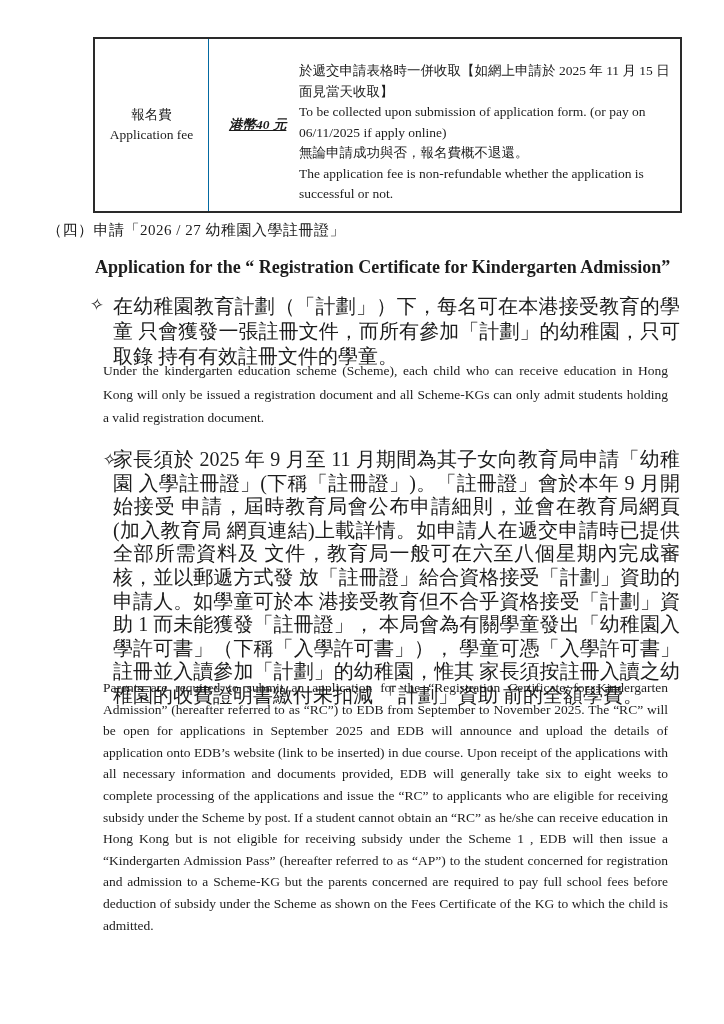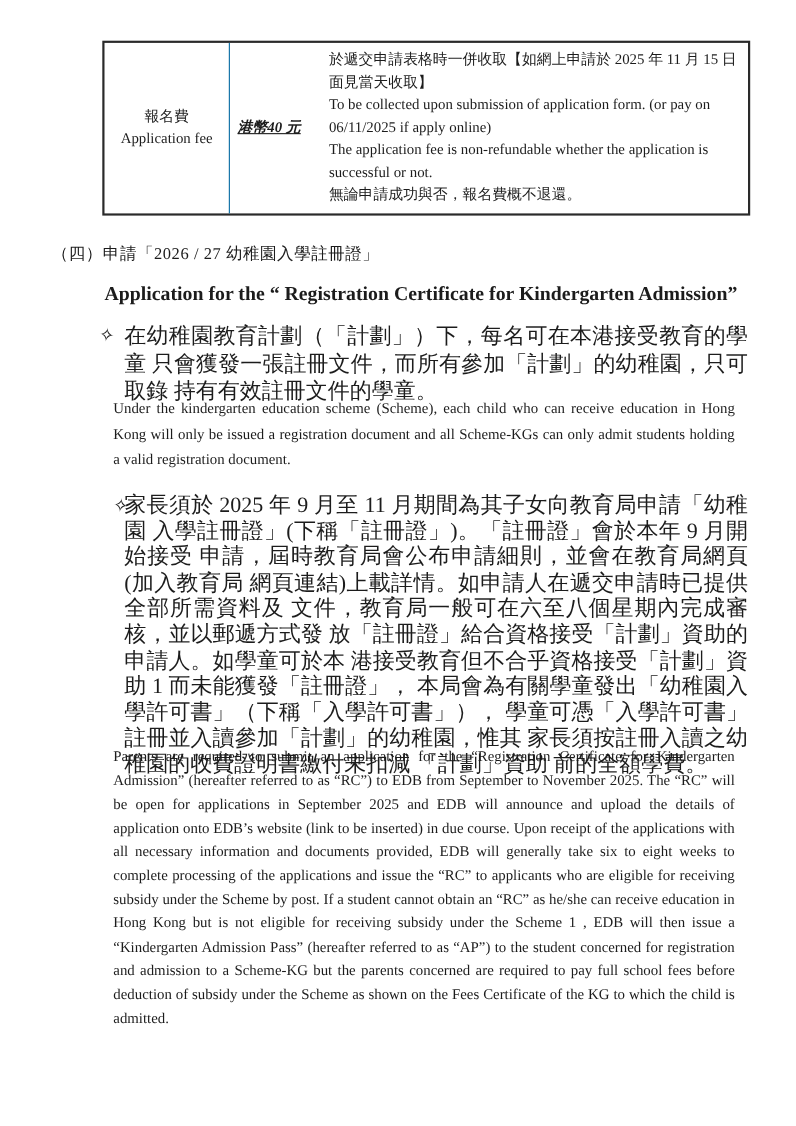--- a/index.html
+++ b/index.html
@@ -38,33 +38,33 @@
     align-items: center;
     text-align: center;
     font-size: 13.5px;
     line-height: 1.5;
     flex-shrink: 0;
   }
   .fee-amount-cell {
     width: 90px;
     display: flex;
     align-items: center;
-    padding-left: 7px;
+    padding-left: 20px;
     box-sizing: border-box;
     flex-shrink: 0;
     font-size: 13.5px;
   }
   .fee-amount {
     font-weight: bold;
     font-style: italic;
     text-decoration: underline;
   }
   .fee-details-cell {
     flex: 1;
-    padding: 5px 8px 6px 0;
+    padding: 22px 8px 6px 0;
     font-size: 13.5px;
     line-height: 1.52;
   }
   .fee-details-cell p { margin: 0; }
 
   
   .section-heading-zh {
     position: absolute;
     left: 47px;
     top: 221px;
@@ -126,22 +126,22 @@
     <div class="fee-label-cell">
       <span>報名費</span>
       <span>Application fee</span>
     </div>
     <div class="fee-amount-cell">
       <span class="fee-amount">港幣40 元</span>
     </div>
     <div class="fee-details-cell">
       <p>於遞交申請表格時一併收取【如網上申請於 2025 年 11 月 15 日面見當天收取】</p>
       <p>To be collected upon submission of application form. (or pay on 06/11/2025 if apply online)</p>
+      <p>無論申請成功與否，報名費概不退還。</p>
       <p>The application fee is non-refundable whether the application is successful or not.</p>
-      <p>無論申請成功與否，報名費概不退還。</p>
     </div>
   </div>
 
   <div class="section-heading-zh">（四）申請「2026 / 27 幼稚園入學註冊證」</div>
   <div class="section-heading-en">Application for the “ Registration Certificate for Kindergarten Admission”</div>
 
   <div class="bullet-block bullet1-pos">
     <span class="bullet-icon">✧</span>
     <span class="bullet-text-zh">在幼稚園教育計劃（「計劃」）下，每名可在本港接受教育的學童 只會獲發一張註冊文件，而所有參加「計劃」的幼稚園，只可取錄 持有有效註冊文件的學童。</span>
   </div>

